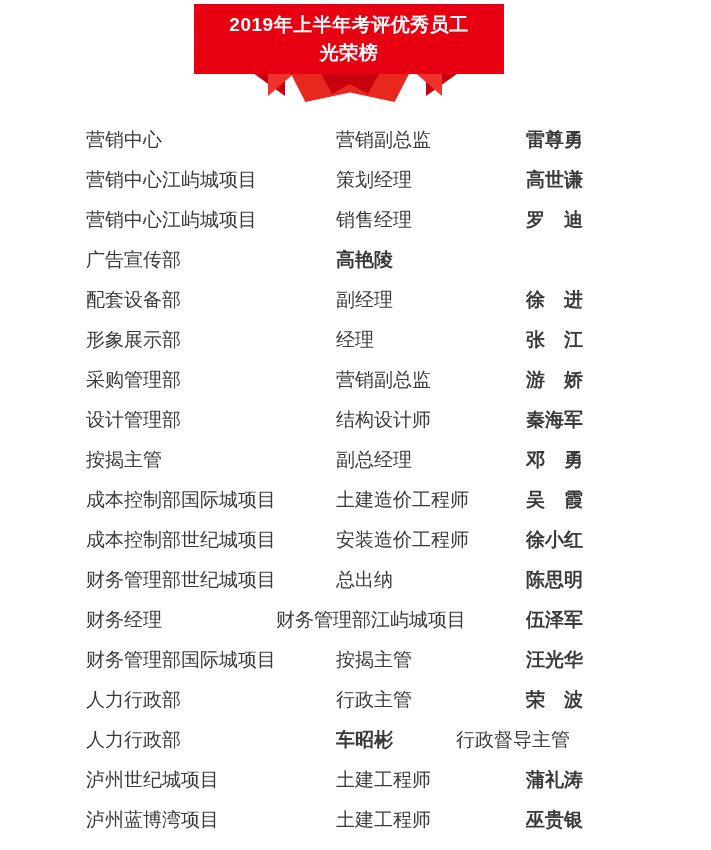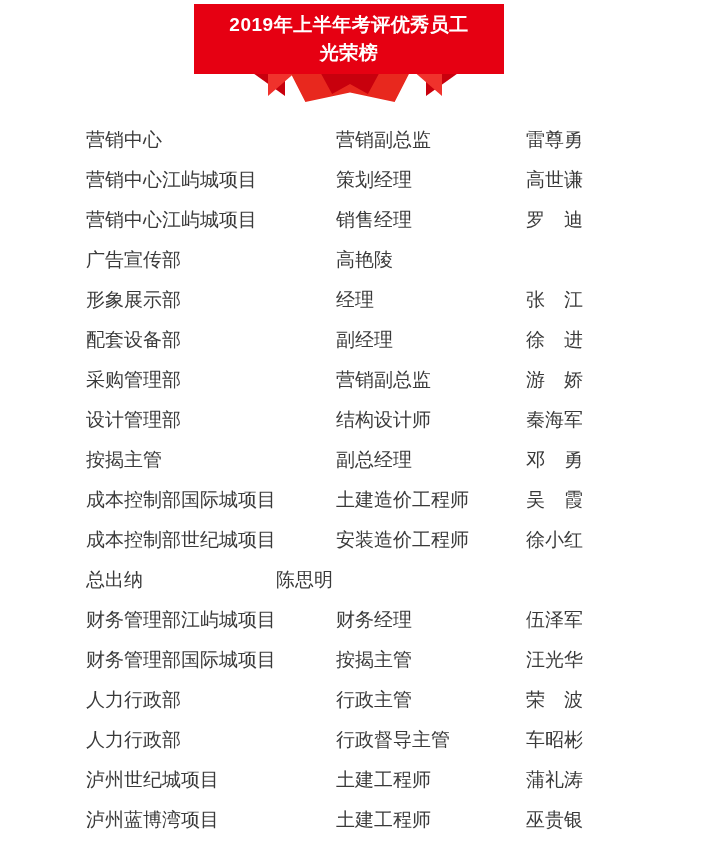--- a/index.html
+++ b/index.html
@@ -128,20 +128,21 @@
     color: #3a3a3a;
     font-size: 19px;
     white-space: nowrap;
     overflow: hidden;
   }
   .cell-dept { width: 250px; }
   .cell-role { width: 190px; }
   .cell-name {
     width: 120px;
     text-align: left;
+    font-weight: bold;
   }
   .spaced {
     letter-spacing: 0;
   }
 </style>
 </head>
 <body>
 
 <div id="page">
 
@@ -180,32 +181,32 @@
       <div class="cell cell-role">销售经理</div>
       <div class="cell cell-name spaced">罗　迪</div>
     </div>
 
     <div class="row">
       <div class="cell cell-dept">广告宣传部</div>
       <div class="cell cell-name spaced">高艳陵</div>
     </div>
 
     <div class="row">
+      <div class="cell cell-dept">配套设备部</div>
+      <div class="cell cell-role">副经理</div>
+      <div class="cell cell-name spaced">徐　进</div>
+    </div>
+
+    <div class="row">
       <div class="cell cell-dept">形象展示部</div>
       <div class="cell cell-role">经理</div>
       <div class="cell cell-name spaced">张　江</div>
     </div>
 
     <div class="row">
-      <div class="cell cell-dept">配套设备部</div>
-      <div class="cell cell-role">副经理</div>
-      <div class="cell cell-name spaced">徐　进</div>
-    </div>
-
-    <div class="row">
       <div class="cell cell-dept">采购管理部</div>
       <div class="cell cell-role">营销副总监</div>
       <div class="cell cell-name spaced">游　娇</div>
     </div>
 
     <div class="row">
       <div class="cell cell-dept">设计管理部</div>
       <div class="cell cell-role">结构设计师</div>
       <div class="cell cell-name spaced">秦海军</div>
     </div>
@@ -222,46 +223,47 @@
       <div class="cell cell-name spaced">吴　霞</div>
     </div>
 
     <div class="row">
       <div class="cell cell-dept">成本控制部世纪城项目</div>
       <div class="cell cell-role">安装造价工程师</div>
       <div class="cell cell-name spaced">徐小红</div>
     </div>
 
     <div class="row">
+      <div class="cell cell-dept">财务管理部世纪城项目</div>
       <div class="cell cell-role">总出纳</div>
       <div class="cell cell-name spaced">陈思明</div>
     </div>
 
     <div class="row">
+      <div class="cell cell-role">财务经理</div>
       <div class="cell cell-dept">财务管理部江屿城项目</div>
-      <div class="cell cell-role">财务经理</div>
       <div class="cell cell-name spaced">伍泽军</div>
     </div>
 
     <div class="row">
       <div class="cell cell-dept">财务管理部国际城项目</div>
       <div class="cell cell-role">按揭主管</div>
       <div class="cell cell-name spaced">汪光华</div>
     </div>
 
     <div class="row">
       <div class="cell cell-dept">人力行政部</div>
       <div class="cell cell-role">行政主管</div>
       <div class="cell cell-name spaced">荣　波</div>
     </div>
 
     <div class="row">
       <div class="cell cell-dept">人力行政部</div>
+      <div class="cell cell-name spaced">车昭彬</div>
       <div class="cell cell-role">行政督导主管</div>
-      <div class="cell cell-name spaced">车昭彬</div>
     </div>
 
     <div class="row">
       <div class="cell cell-dept">泸州世纪城项目</div>
       <div class="cell cell-role">土建工程师</div>
       <div class="cell cell-name spaced">蒲礼涛</div>
     </div>
 
     <div class="row">
       <div class="cell cell-dept">泸州蓝博湾项目</div>

